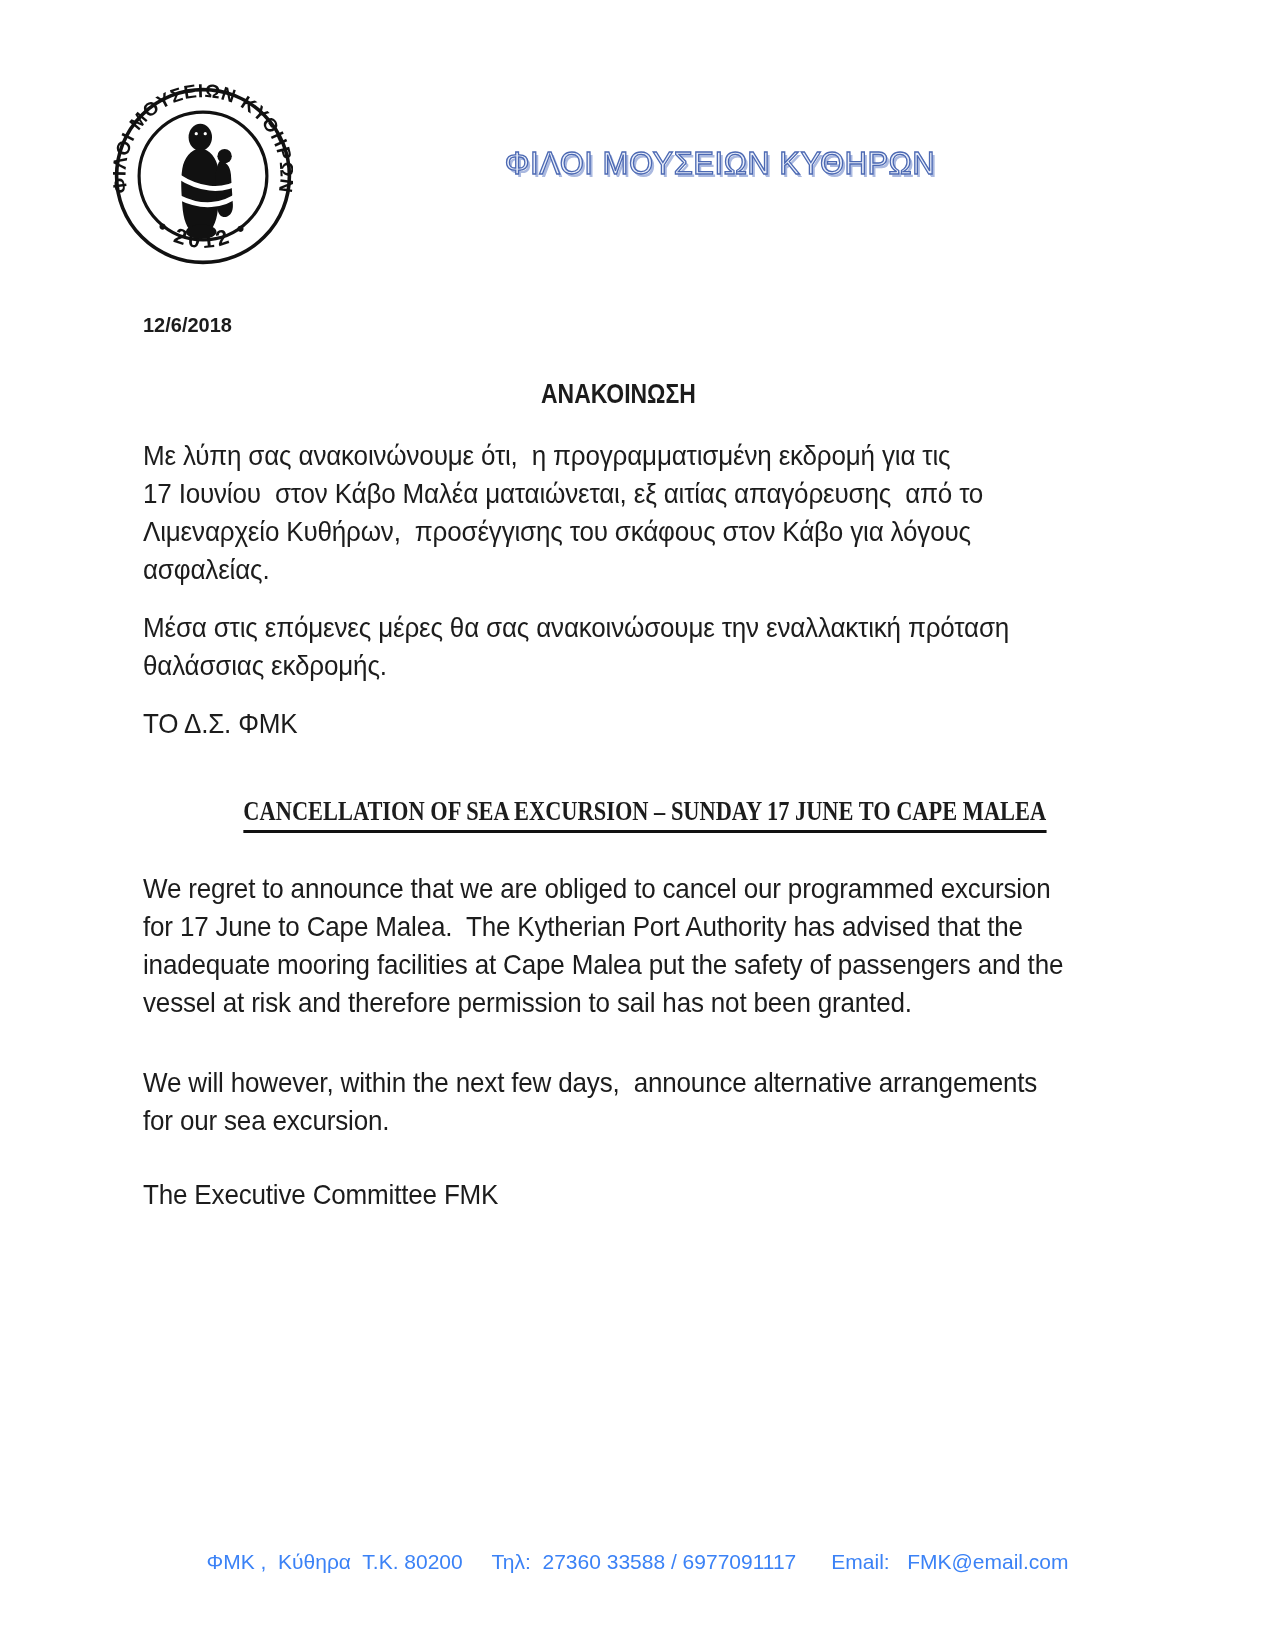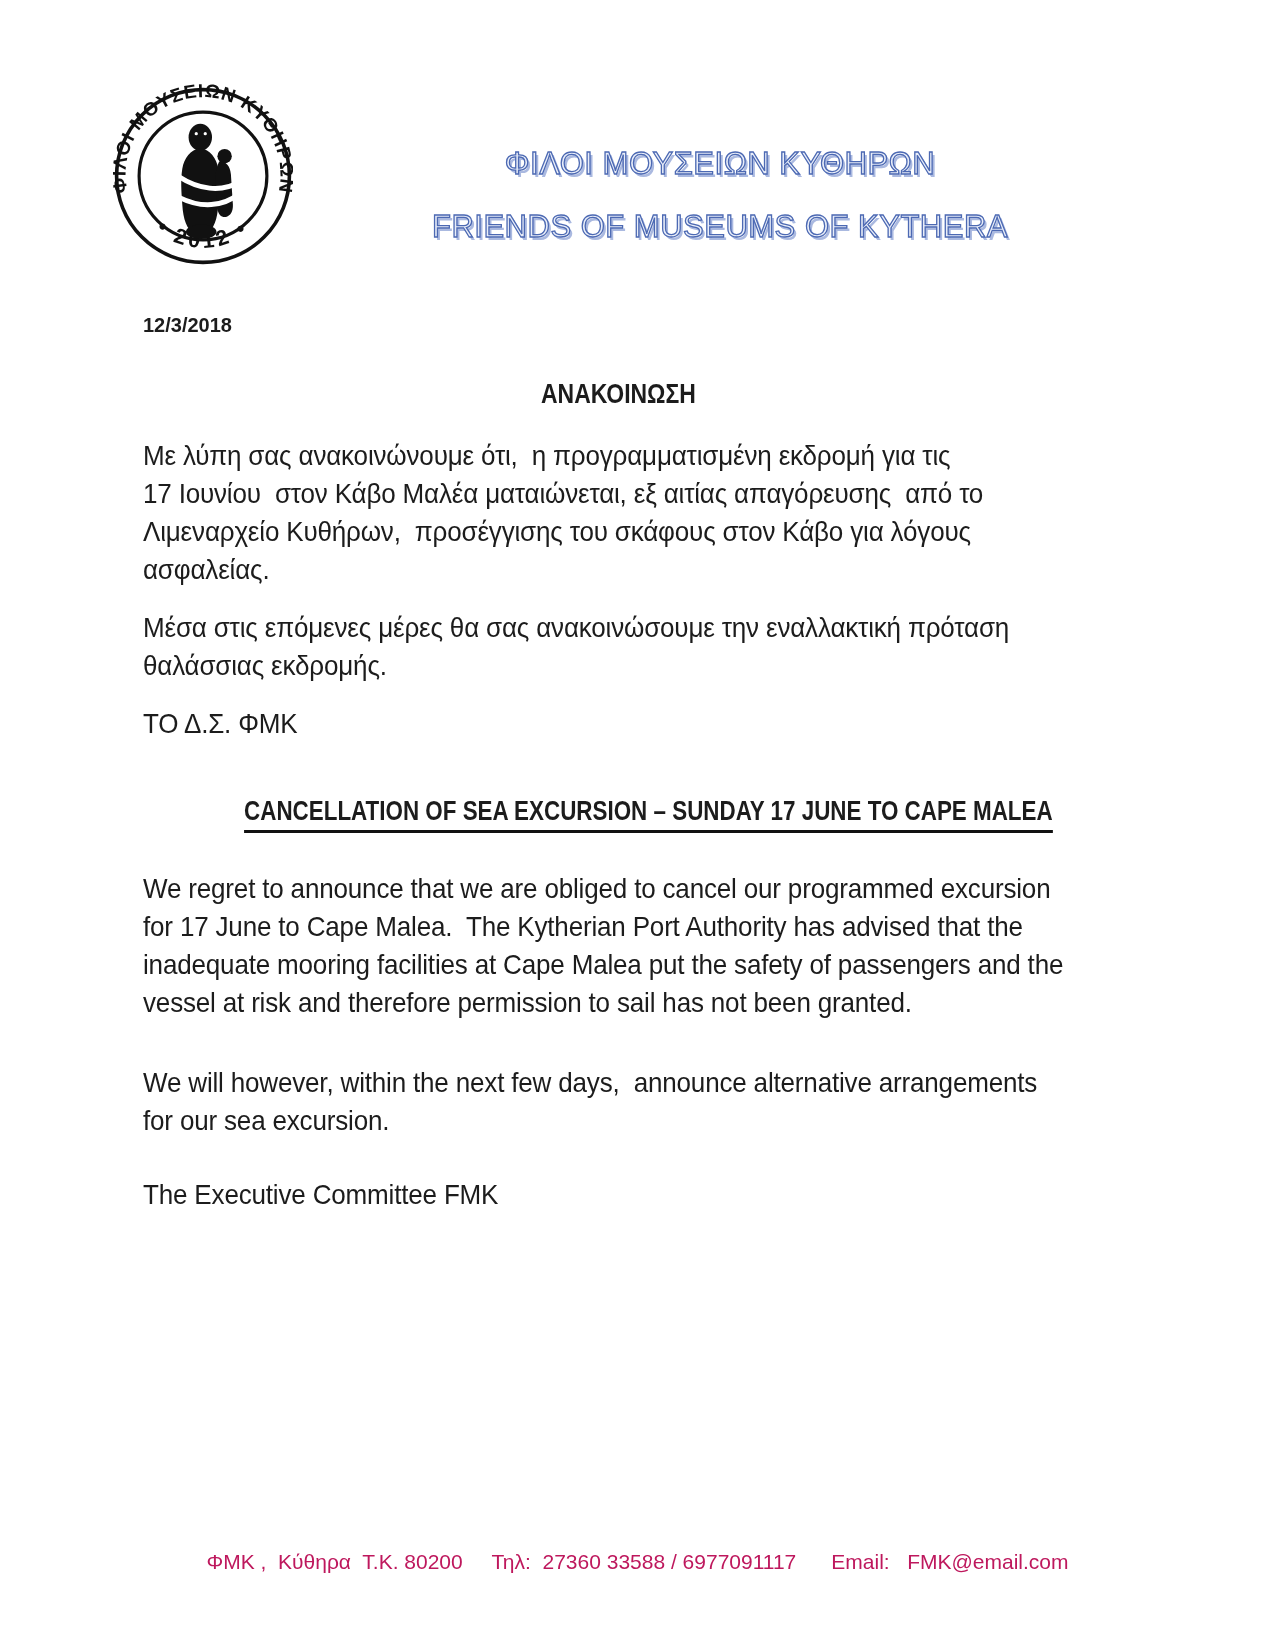--- a/index.html
+++ b/index.html
@@ -53,29 +53,29 @@
   }
   .para{
     font-size:28px;line-height:38px;letter-spacing:-0.2px;
     white-space:pre;margin:0;
     transform:scaleX(0.93);transform-origin:0 0;
   }
   .p-greek-1{margin-top:21px;}
   .p-greek-2{margin-top:20px;}
   .signoff-el{margin-top:20px;}
   .title-en{margin-top:70px;}
-  .subject-en{margin-top:52px;}
+  .subject-en{margin-top:52px;font-family:Liberation Serif, serif;}
   .p-en-1{margin-top:37px;}
   .p-en-2{margin-top:42px;}
   .signoff-en{margin-top:36px;}
 
   
   .footer{
     position:absolute;left:0;top:1549px;width:1275px;text-align:center;
-    font-size:21px;line-height:26px;white-space:pre;color:#be185d;
+    font-size:21px;line-height:26px;white-space:pre;color:#3b82f6;
   }
 </style>
 </head>
 <body>
 
 <div class="page">
 
   <div class="logo">
     <svg viewBox="0 0 200 200">
       <circle cx="100" cy="100" r="96" fill="none" stroke="#111" stroke-width="4"></circle>
@@ -100,26 +100,25 @@
         <circle cx="92.5" cy="53" r="1.8" fill="#fff"></circle>
         <circle cx="102.5" cy="53" r="1.8" fill="#fff"></circle>
         <path d="M 72,100 C 95,115 120,119 142,106" stroke="#fff" stroke-width="5.5" fill="none"></path>
         <path d="M 74,124 C 98,136 122,134 140,120" stroke="#fff" stroke-width="5.5" fill="none"></path>
       </g>
     </svg>
   </div>
 
   <div class="header-titles">
     <div class="wordart">ΦΙΛΟΙ ΜΟΥΣΕΙΩΝ ΚΥΘΗΡΩΝ</div>
-    <div class="wordart">FRIENDS OF MUSEUMS OF KYTHERA</div>
   </div>
 
   <div class="doc">
 
-    <div class="date">12/3/2018</div>
+    <div class="date">12/6/2018</div>
 
     <div class="big-title">
       <span>ΑΝΑΚΟΙΝΩΣΗ</span>
     </div>
 
 
     <p class="para p-greek-1">Με λύπη σας ανακοινώνουμε ότι,  η προγραμματισμένη εκδρομή για τις
 17 Ιουνίου  στον Κάβο Μαλέα ματαιώνεται, εξ αιτίας απαγόρευσης  από το
 Λιμεναρχείο Κυθήρων,  προσέγγισης του σκάφους στον Κάβο για λόγους
 ασφαλείας.</p>

